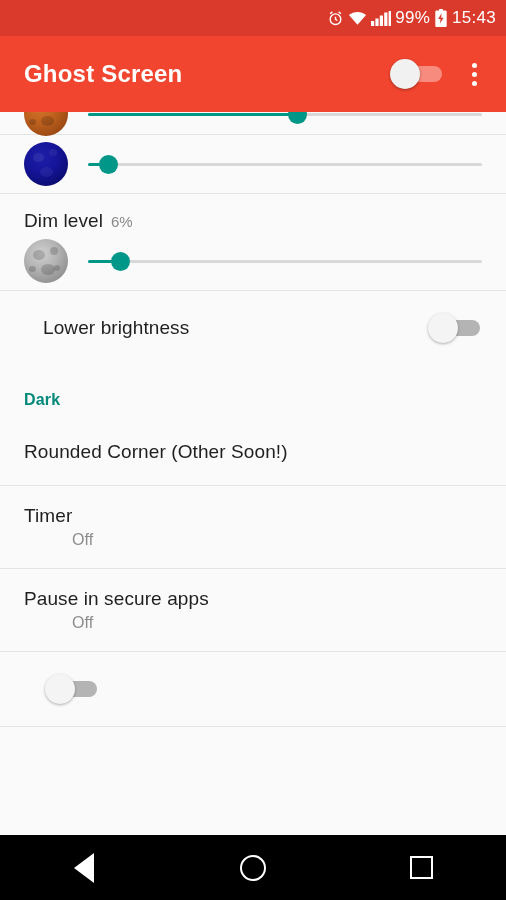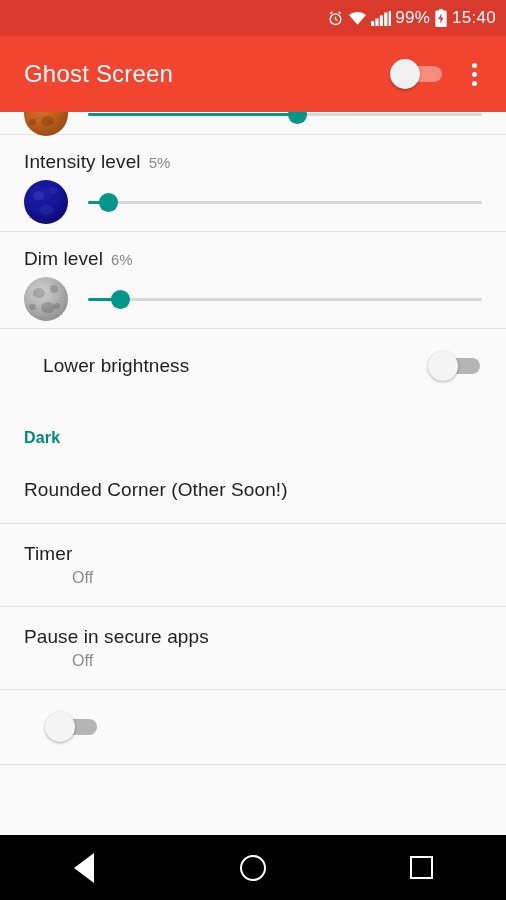--- a/index.html
+++ b/index.html
@@ -20,21 +20,21 @@
   .statusbar .si { display:flex; align-items:center; }
   .sb-text { color:#fff; font-size:17px; letter-spacing:0.2px; }
   .sb-time { color:#fff; font-size:17px; letter-spacing:0.3px; }
 
   
   .appbar {
     height:76px; background:#f2452f;
     display:flex; align-items:center;
     padding:0 16px 0 24px;
   }
-  .app-title { color:#fff; font-size:24px; font-weight:400; letter-spacing:0.2px; flex:1; }
+  .app-title { color:#fff; font-size:24px; font-weight:700; letter-spacing:0.2px; flex:1; }
   .appbar-switch { width:56px; height:34px; position:relative; margin-right:14px; }
   .appbar-switch .trk {
     position:absolute; left:12px; top:9px; width:42px; height:16px;
     border-radius:8px; background:rgba(255,255,255,0.38);
   }
   .appbar-switch .thm {
     position:absolute; left:2px; top:2px; width:30px; height:30px;
     border-radius:50%; background:#f1f1f1;
     box-shadow:0 1px 3px rgba(0,0,0,0.35);
   }
@@ -135,21 +135,21 @@
         <rect x="17.6" y="0" width="2.4" height="15" fill="#fff"></rect>
       </svg>
     </span>
     <span class="sb-text">99%</span>
     <span class="si">
       <svg width="14" height="18" viewBox="0 0 14 19">
         <path d="M5 0h4v1.6h2.6c.8 0 1.4.6 1.4 1.4v14.6c0 .8-.6 1.4-1.4 1.4H2.4C1.6 19 1 18.4 1 17.6V3c0-.8.6-1.4 1.4-1.4H5z" fill="#fff"></path>
         <path d="M7.6 4.6 4 10.6h2.5L6 15.4 9.8 9.2H7.2z" fill="#d93a2b"></path>
       </svg>
     </span>
-    <span class="sb-time">15:40</span>
+    <span class="sb-time">15:43</span>
   </div>
 
   <div class="appbar">
     <span class="app-title">Ghost Screen</span>
     <div class="appbar-switch">
       <span class="trk"></span>
       <span class="thm"></span>
     </div>
     <div class="overflow">
       <i></i>
@@ -170,24 +170,20 @@
         <div class="track-wrap">
           <span class="track"></span>
           <span class="track-fill" style="width:53%;"></span>
           <span class="thumb" style="left:53%;"></span>
         </div>
       </div>
     </div>
     <div class="divider"></div>
 
     <div class="slider-row">
-      <div class="slider-head">
-        <span class="row-label">Intensity level</span>
-        <span class="row-pct">5%</span>
-      </div>
       <div class="slider-body">
         <div class="moon blue">
           <span class="cr" style="left:9px;  top:11px; width:11px; height:9px;  background:rgba(255,255,255,0.07);"></span>
           <span class="cr" style="left:25px; top:7px;  width:8px;  height:7px;  background:rgba(255,255,255,0.06);"></span>
           <span class="cr" style="left:16px; top:25px; width:13px; height:10px; background:rgba(255,255,255,0.06);"></span>
         </div>
         <div class="track-wrap">
           <span class="track"></span>
           <span class="track-fill" style="width:5%;"></span>
           <span class="thumb" style="left:5%;"></span>

